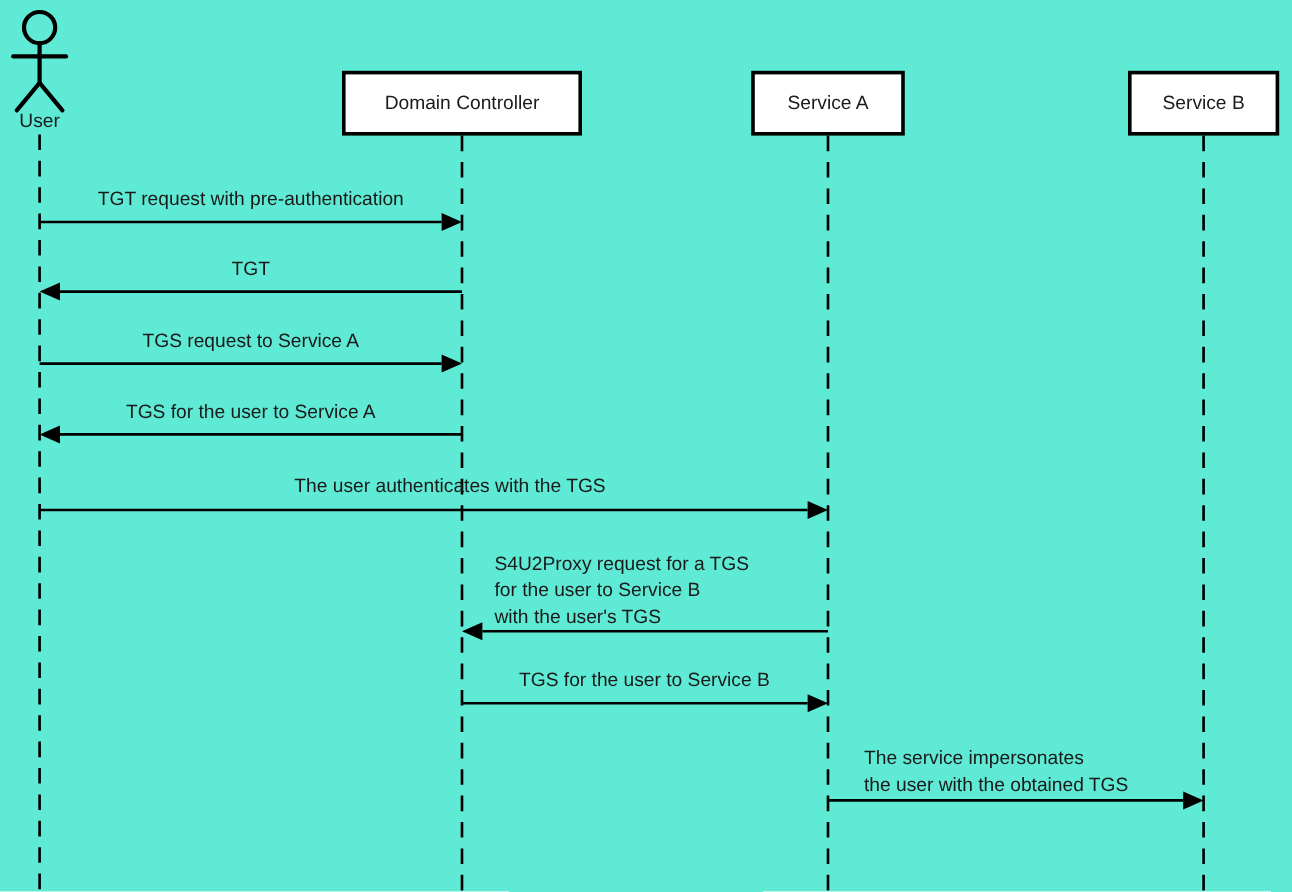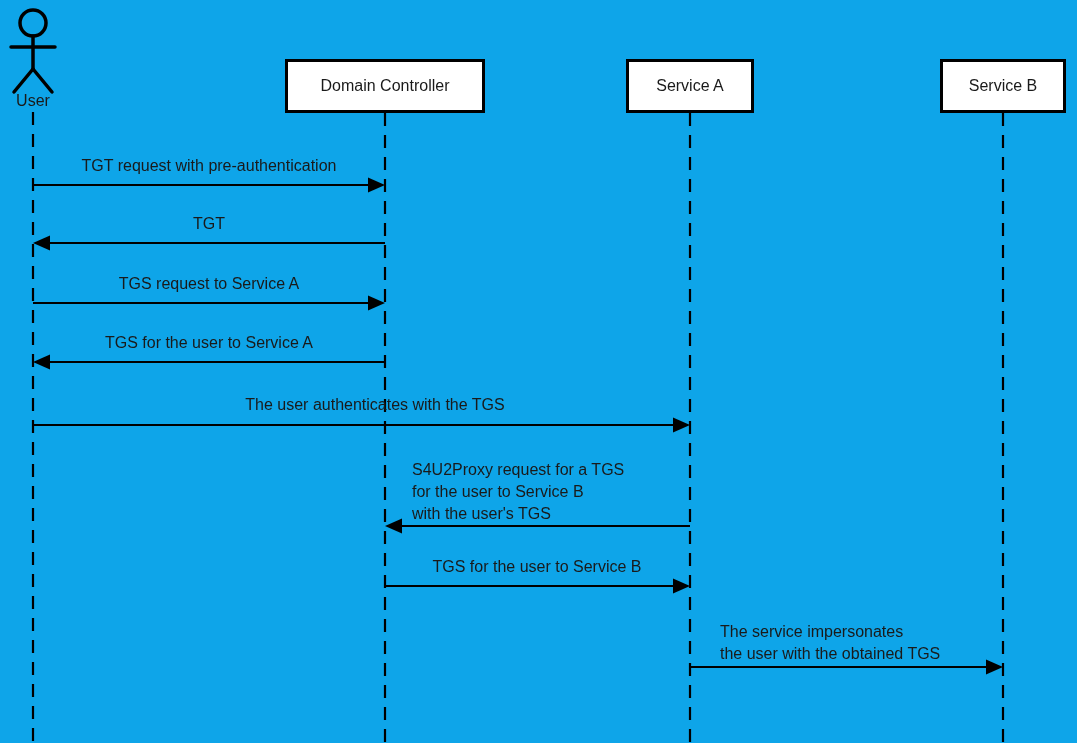--- a/index.html
+++ b/index.html
@@ -8,21 +8,21 @@
     padding: 0;
     background: #ffffff;
   }
   body {
     font-family: "Liberation Sans", sans-serif;
   }
   #diagram-root {
     position: relative;
     width: 1077px;
     height: 743px;
-    background: #0ea5e9;
+    background: #5eead4;
     overflow: hidden;
     text-align: center;
   }
   #diagram-svg {
     display: block;
     width: 1077px;
     height: 743px;
   }
   .participant-box {
     fill: #ffffff;

